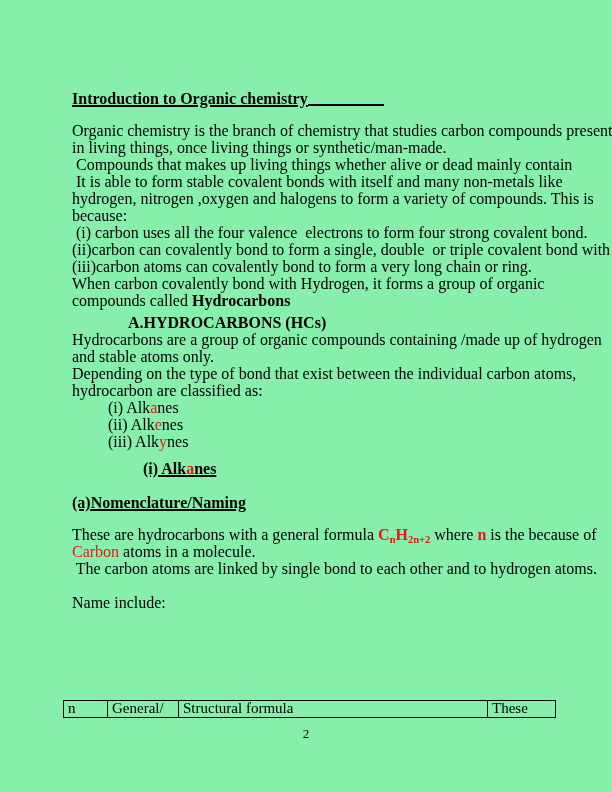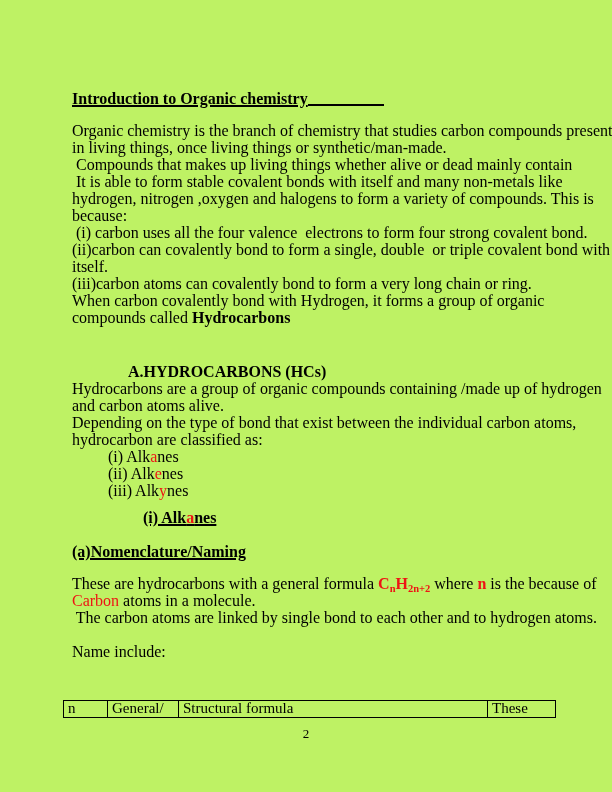--- a/index.html
+++ b/index.html
@@ -1,20 +1,20 @@
 <!DOCTYPE html>
 <html><head>
 <meta charset="utf-8">
 <style>
   * { margin:0; padding:0; box-sizing:border-box; }
   html,body { background:#ffffff; }
   .page {
     position:relative;
     width:612px; height:792px;
-    background:#bef264;
+    background:#86efac;
     font-family:"Liberation Serif", serif;
     font-size:16px;
     color:#000000;
     overflow:hidden;
   }
   .content {
     position:absolute;
     left:72px; top:90px;
     width:490px;
   }
@@ -30,21 +30,21 @@
   .title-tail {
     display:inline-block;
     width:76px; height:15px;
     border-bottom:2px solid #000;
     vertical-align:-2px;
   }
   .sp15 { height:15px; }
   .sp17 { height:17px; }
   .sp5  { height:5px; }
   .sp10 { height:10px; }
-  .indent56 { padding-left:56px;margin-top:32px; }
+  .indent56 { padding-left:56px; }
   .indent36 { padding-left:36px; }
   .indent71 { padding-left:71px; }
   sub.f { font-size:10.5px; line-height:0; vertical-align:-3px; }
   .doc-table {
     position:absolute;
     left:63px; top:700px;
     width:492px;
     border-collapse:collapse;
     table-layout:fixed;
   }
@@ -78,30 +78,29 @@
     <div class="sp15"></div>
 
     <div class="line">Organic chemistry is the branch of chemistry that studies carbon compounds present</div>
     <div class="line">in living things, once living things or synthetic/man-made.</div>
     <div class="line"> Compounds that makes up living things whether alive or dead mainly contain</div>
     <div class="line"> It is able to form stable covalent bonds with itself and many non-metals like</div>
     <div class="line">hydrogen, nitrogen ,oxygen and halogens to form a variety of compounds. This is</div>
     <div class="line">because:</div>
     <div class="line"> (i) carbon uses all the four valence  electrons to form four strong covalent bond.</div>
     <div class="line">(ii)carbon can covalently bond to form a single, double  or triple covalent bond with</div>
-    <div class="line">itself.</div>
     <div class="line">(iii)carbon atoms can covalently bond to form a very long chain or ring.</div>
     <div class="line">When carbon covalently bond with Hydrogen, it forms a group of organic</div>
     <div class="line"><span>compounds called </span><span class="bold">Hydrocarbons</span></div>
 
     <div class="sp5"></div>
 
     <div class="line bold indent56">A.HYDROCARBONS (HCs)</div>
     <div class="line">Hydrocarbons are a group of organic compounds containing /made up of hydrogen</div>
-    <div class="line">and carbon atoms alive.</div>
+    <div class="line">and stable atoms only.</div>
     <div class="line">Depending on the type of bond that exist between the individual carbon atoms,</div>
     <div class="line">hydrocarbon are classified as:</div>
 
     <div class="line indent36"><span>(i) Alk</span><span class="red">a</span><span>nes</span></div>
     <div class="line indent36"><span>(ii) Alk</span><span class="red">e</span><span>nes</span></div>
     <div class="line indent36"><span>(iii) Alk</span><span class="red">y</span><span>nes</span></div>
 
     <div class="sp10"></div>
 
     <div class="line indent71"><span class="bold u"><span>(i) Alk</span><span class="red">a</span><span>nes</span></span></div>

